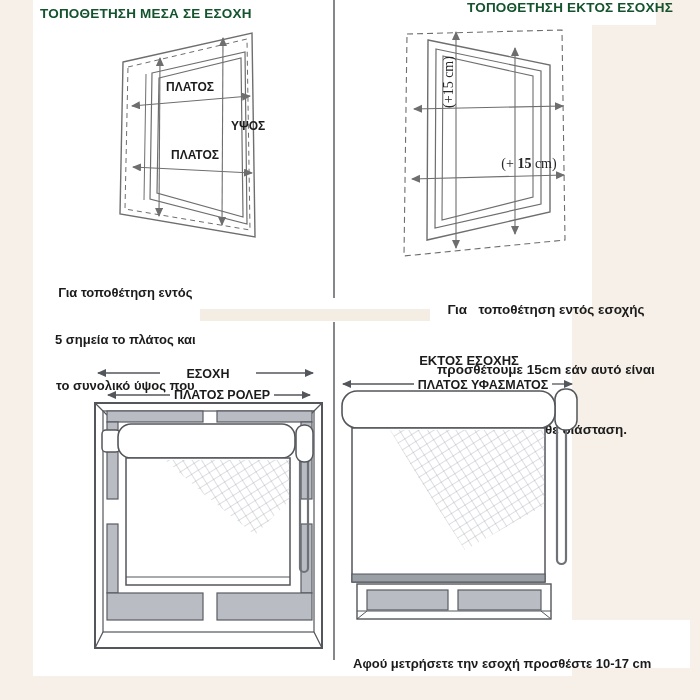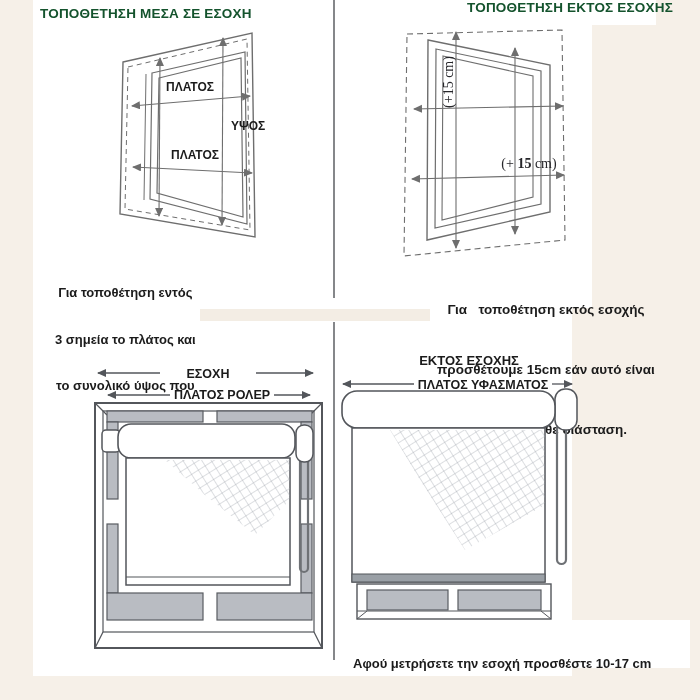--- a/index.html
+++ b/index.html
@@ -77,27 +77,27 @@
   <line x1="58" y1="8" x2="58" y2="224" stroke="#6e6e6e" stroke-width="1.1" marker-start="url(#ah-g)" marker-end="url(#ah-g)"></line>
   <line x1="117" y1="24" x2="117" y2="210" stroke="#6e6e6e" stroke-width="1.1" marker-start="url(#ah-g)" marker-end="url(#ah-g)"></line>
   <line x1="16" y1="85" x2="165" y2="82" stroke="#6e6e6e" stroke-width="1.1" marker-start="url(#ah-g)" marker-end="url(#ah-g)"></line>
   <line x1="14" y1="155" x2="166" y2="151" stroke="#6e6e6e" stroke-width="1.1" marker-start="url(#ah-g)" marker-end="url(#ah-g)"></line>
   <text class="ser" x="51" y="62" text-anchor="middle" transform="rotate(-90 51 58)">(+15 cm)</text>
   <text class="ser" x="131" y="144" text-anchor="middle"><tspan>(+ </tspan><tspan class="serB">15</tspan><tspan> cm)</tspan></text>
 </svg>
 
 <div class="para p-small" style="left:55px;top:254px">
   <div>Για τοποθέτηση εντός</div>
-  <div>3 σημεία το πλάτος και</div>
+  <div>5 σημεία το πλάτος και</div>
   <div>το συνολικό ύψος που</div>
   <div>θέλουμε .</div>
 </div>
 
 <div class="para p-mid" style="left:437px;top:260px">
-  <div>Για   τοποθέτηση εκτός εσοχής</div>
+  <div>Για   τοποθέτηση εντός εσοχής</div>
   <div>προσθέτουμε 15cm εάν αυτό είναι</div>
   <div>εφικτό σε κάθε διάσταση.</div>
 </div>
 
 <svg style="left:90px;top:358px" width="240" height="295" viewBox="0 0 240 295">
   <line x1="8" y1="15" x2="70" y2="15" stroke="#53565b" stroke-width="1.3" marker-start="url(#ah-d)"></line>
   <line x1="166" y1="15" x2="223" y2="15" stroke="#53565b" stroke-width="1.3" marker-end="url(#ah-d)"></line>
   <text class="lblB" x="118" y="20" text-anchor="middle">ΕΣΟΧΗ</text>
   <line x1="18" y1="37" x2="80" y2="37" stroke="#53565b" stroke-width="1.3" marker-start="url(#ah-d)"></line>
   <line x1="184" y1="37" x2="220" y2="37" stroke="#53565b" stroke-width="1.3" marker-end="url(#ah-d)"></line>

